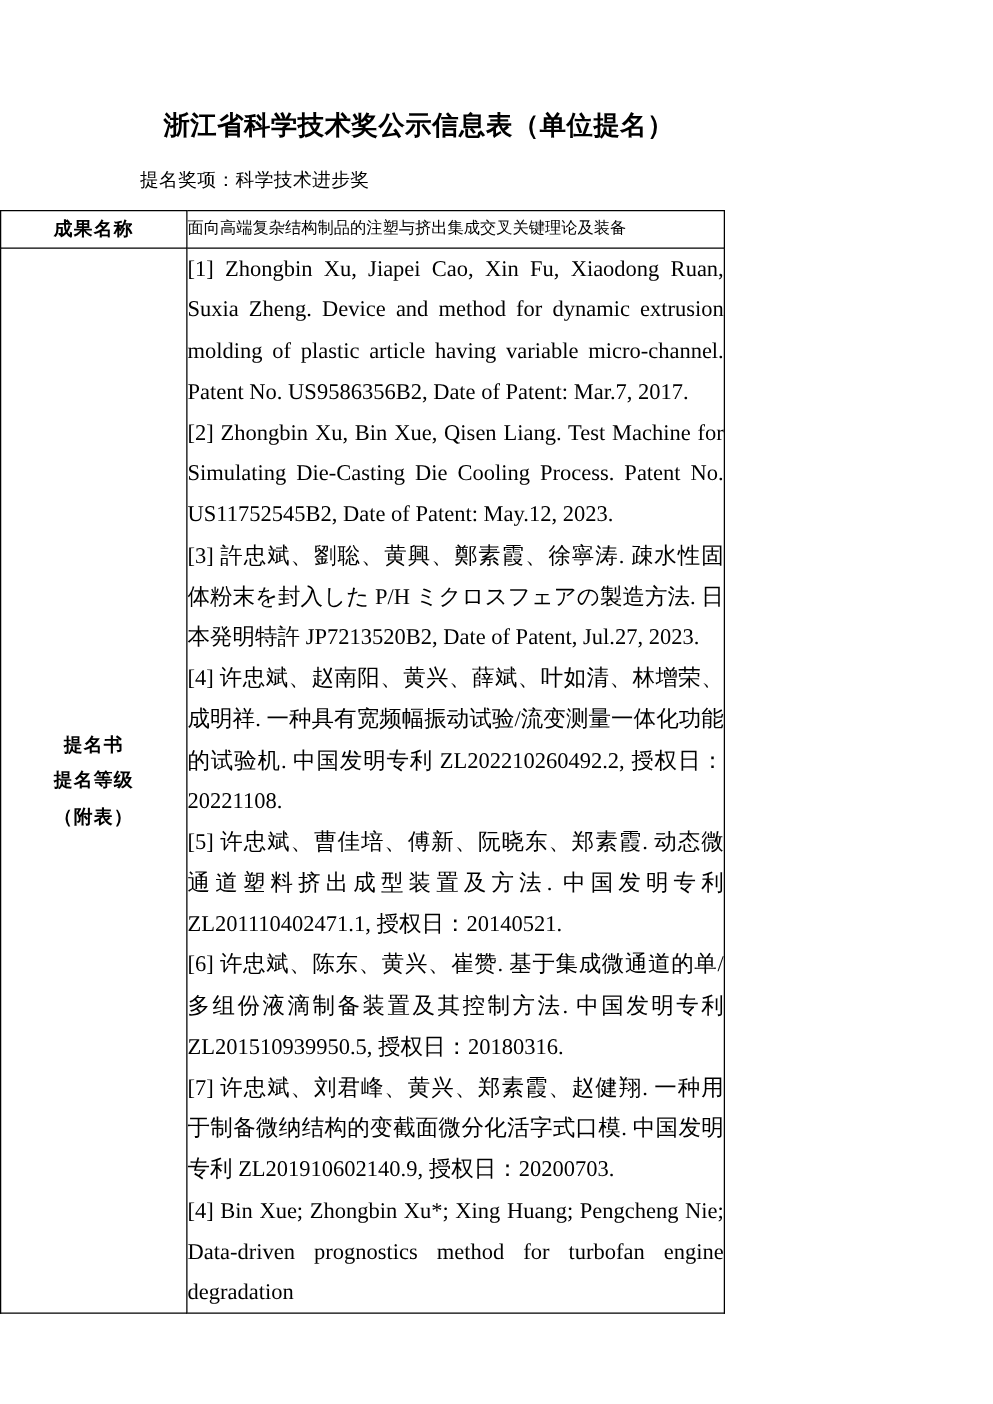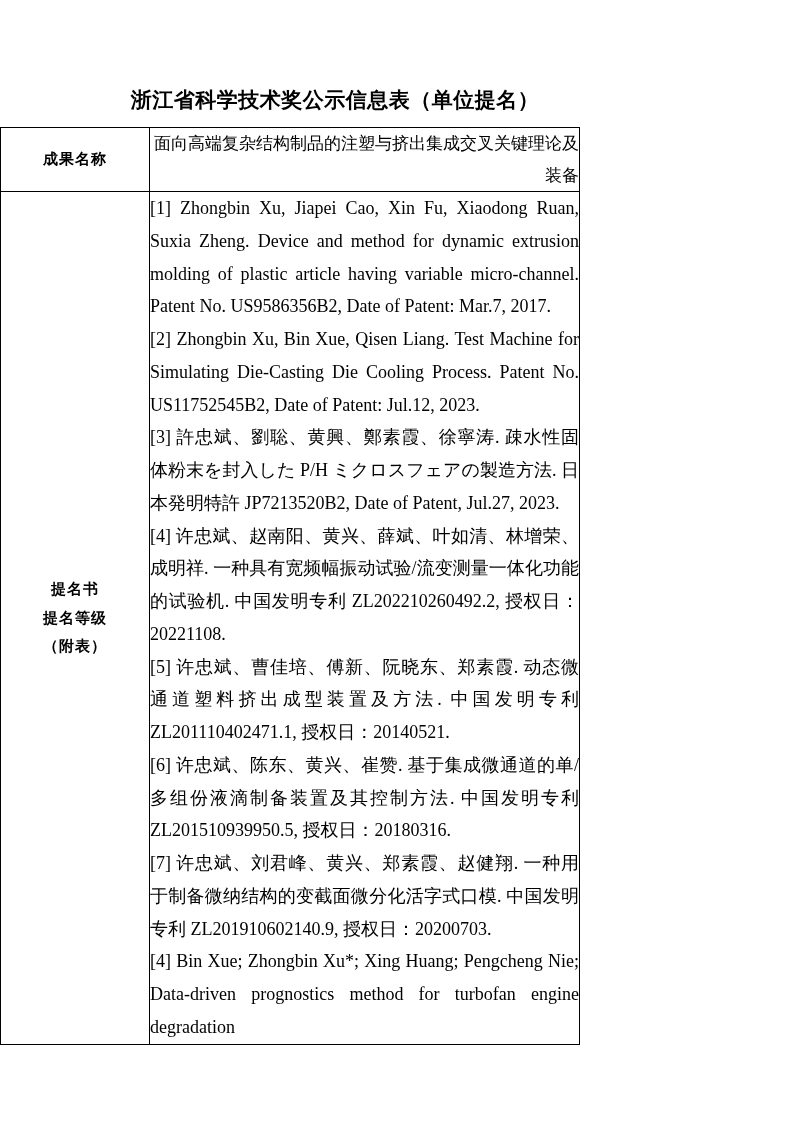--- a/index.html
+++ b/index.html
@@ -52,23 +52,23 @@
   td.label {
     width: 148px;
     text-align: center;
     font-family: "DejaVu Sans", "Liberation Sans", sans-serif;
     font-weight: bold;
     font-size: 15px;
     letter-spacing: 1px;
     line-height: 1.9;
   }
   td.value-center {
-    text-align: right;
+    text-align: left;
     font-family: "DejaVu Sans", "Liberation Sans", sans-serif;
-    font-size: 17px;
+    font-size: 13px;
     line-height: 1.85;
     padding: 10px 16px;
   }
   td.value-body {
     text-align: justify;
     text-align-last: left;
     font-size: 18px;
     line-height: 1.82;
     padding: 8px 14px 10px 14px;
     font-family: "Liberation Serif", "DejaVu Serif", serif;
@@ -85,38 +85,39 @@
     display: block;
   }
 </style>
 </head>
 <body>
 
 <div class="page">
 
   <h1 class="doc-title">浙江省科学技术奖公示信息表（单位提名）</h1>
 
+  <div class="subtitle">提名奖项：科学技术进步奖</div>
 
   <table class="main">
     <tbody>
       <tr>
         <td class="label">成果名称</td>
         <td class="value-center">面向高端复杂结构制品的注塑与挤出集成交叉关键理论及装备</td>
       </tr>
       <tr>
         <td class="label">
           <span class="label-lines">
             <span>提名书</span>
             <span>提名等级</span>
             <span>（附表）</span>
           </span>
         </td>
         <td class="value-body">
           <p>[1] Zhongbin Xu, Jiapei Cao, Xin Fu, Xiaodong Ruan, Suxia Zheng. Device and method for dynamic extrusion molding of plastic article having variable micro-channel. Patent No. US9586356B2, Date of Patent: Mar.7, 2017.</p>
-          <p>[2] Zhongbin Xu, Bin Xue, Qisen Liang. Test Machine for Simulating Die-Casting Die Cooling Process. Patent No. US11752545B2, Date of Patent: Jul.12, 2023.</p>
+          <p>[2] Zhongbin Xu, Bin Xue, Qisen Liang. Test Machine for Simulating Die-Casting Die Cooling Process. Patent No. US11752545B2, Date of Patent: May.12, 2023.</p>
           <p>[3] 許忠斌、劉聡、黄興、鄭素霞、徐寧涛. 疎水性固体粉末を封入した P/H ミクロスフェアの製造方法. 日本発明特許 JP7213520B2, Date of Patent, Jul.27, 2023.</p>
           <p>[4] 许忠斌、赵南阳、黄兴、薛斌、叶如清、林增荣、成明祥. 一种具有宽频幅振动试验/流变测量一体化功能的试验机. 中国发明专利 ZL202210260492.2, 授权日：20221108.</p>
           <p>[5] 许忠斌、曹佳培、傅新、阮晓东、郑素霞. 动态微通道塑料挤出成型装置及方法. 中国发明专利 ZL201110402471.1, 授权日：20140521.</p>
           <p>[6] 许忠斌、陈东、黄兴、崔赞. 基于集成微通道的单/多组份液滴制备装置及其控制方法. 中国发明专利 ZL201510939950.5, 授权日：20180316.</p>
           <p>[7] 许忠斌、刘君峰、黄兴、郑素霞、赵健翔. 一种用于制备微纳结构的变截面微分化活字式口模. 中国发明专利 ZL201910602140.9, 授权日：20200703.</p>
           <p>[4] Bin Xue; Zhongbin Xu*; Xing Huang; Pengcheng Nie; Data-driven prognostics method for turbofan engine degradation</p>
         </td>
       </tr>
     </tbody>
   </table>

